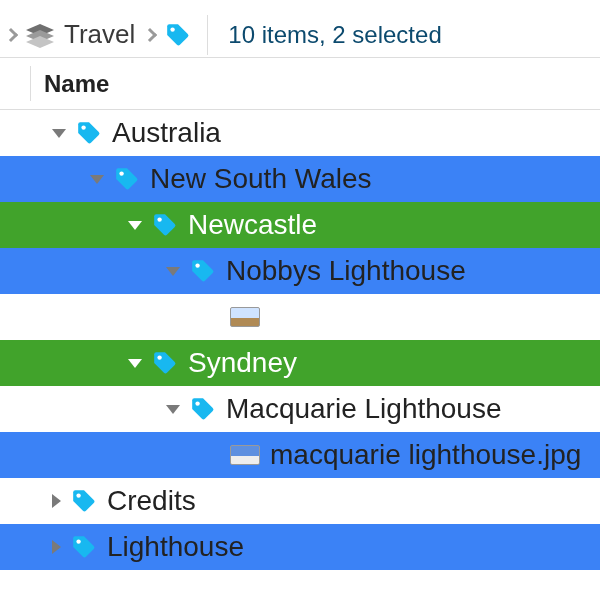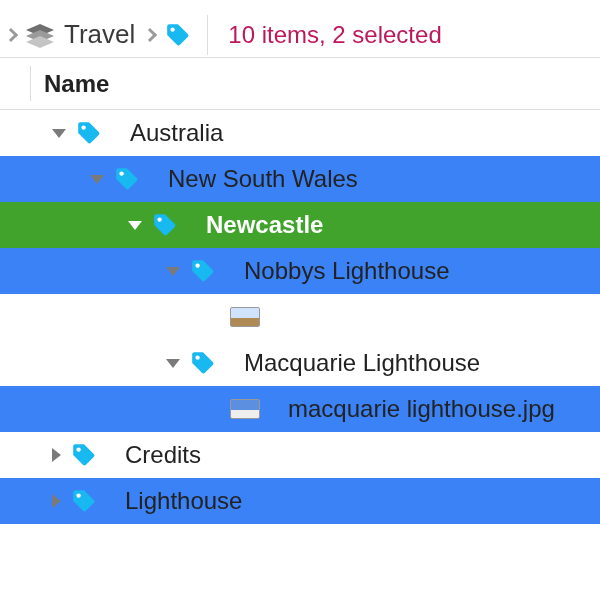--- a/index.html
+++ b/index.html
@@ -18,21 +18,21 @@
     display: flex;
     align-items: center;
     height: 58px;
     border-bottom: 1px solid #ddd;
     padding: 12px 10px 0 6px;
     gap: 10px;
     white-space: nowrap;
     overflow: hidden;
   }
   .topbar .crumb-text { color: #3a3a3a; font-size: 26px; }
-  .status-text { color: #be185d; font-size: 24px; margin-left: 4px; }
+  .status-text { color: #0c4a6e; font-size: 24px; margin-left: 4px; }
   .sep {
     width: 10px; height: 10px;
     border-top: 3px solid #9a9a9a;
     border-right: 3px solid #9a9a9a;
     transform: rotate(45deg);
     flex: 0 0 auto;
   }
   .vdiv { width:1px; height:40px; background:#ddd; margin:0 6px; flex:0 0 auto;}
   .stack-icon { width:28px; height:22px; position:relative; flex:0 0 auto; }
   .stack-icon svg{display:block}
@@ -58,22 +58,22 @@
   
   .tree { }
   .row {
     display:flex; align-items:center;
     height:46px;
     padding-left:24px;
     gap:10px;
   }
   .row.stripe { background:#3b82f6; }
   .row.sel { background:#41a32b; color:#fff; }
-  .row.sel .label { color:#fff; font-weight:700; }
-  .label { font-size:24px; color:#222;margin-left:18px; }
+  .row.sel .label { color:#fff; font-weight:400; }
+  .label { font-size:28px; color:#222; }
   .indent { display:inline-block; }
   .indent.i1{width:18px}.indent.i2{width:56px}.indent.i3{width:94px}
   .indent.i4{width:132px}.indent.i5{width:196px}
   .disclosure {
     width:0; height:0; flex:0 0 auto; display:inline-block;
   }
   .disclosure.open {
     border-left:7px solid transparent;
     border-right:7px solid transparent;
     border-top:9px solid #7a7a7a;
@@ -164,20 +164,31 @@
         </svg>
     </span>
     <span class="label">Nobbys Lighthouse</span>
   </div>
 
   <div class="row">
     <span class="indent i5"></span>
     <span class="thumb"></span>
   </div>
 
+  <div class="row sel">
+    <span class="indent i3"></span>
+    <span class="disclosure open"></span>
+    <span class="tag-icon">
+      <svg width="26" height="26" viewBox="0 0 24 24">
+          <path fill="#18b8f0" d="M21 11l-9-9H4a2 2 0 0 0-2 2v8l9 9a2 2 0 0 0 2.8 0L21 13.8A2 2 0 0 0 21 11z"></path>
+          <circle cx="7" cy="7" r="2" fill="#fff"></circle>
+        </svg>
+    </span>
+    <span class="label">Syndney</span>
+  </div>
 
   <div class="row">
     <span class="indent i4"></span>
     <span class="disclosure open"></span>
     <span class="tag-icon">
       <svg width="26" height="26" viewBox="0 0 24 24">
           <path fill="#18b8f0" d="M21 11l-9-9H4a2 2 0 0 0-2 2v8l9 9a2 2 0 0 0 2.8 0L21 13.8A2 2 0 0 0 21 11z"></path>
           <circle cx="7" cy="7" r="2" fill="#fff"></circle>
         </svg>
     </span>

